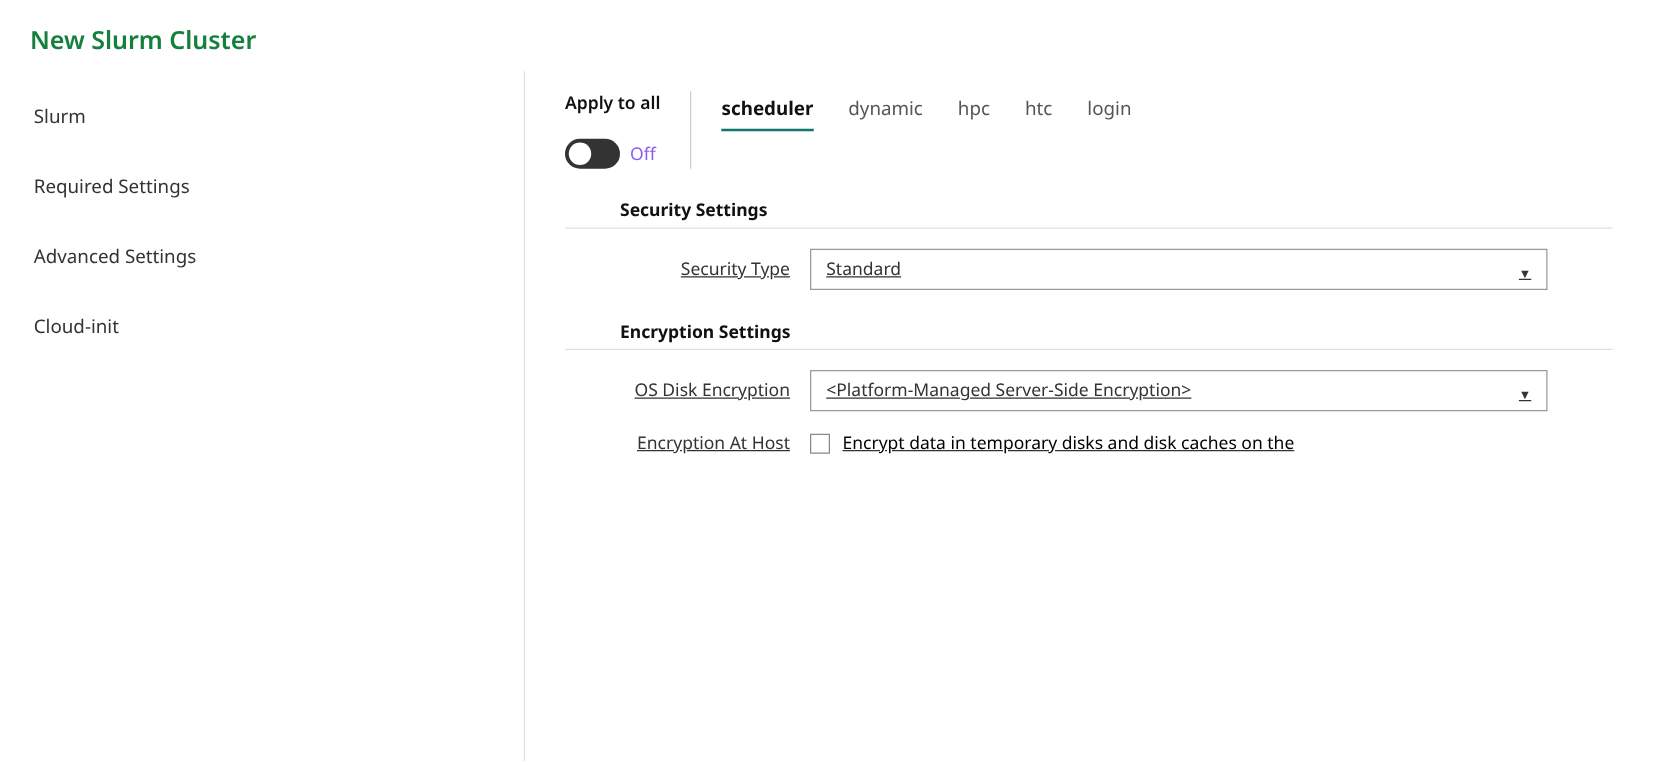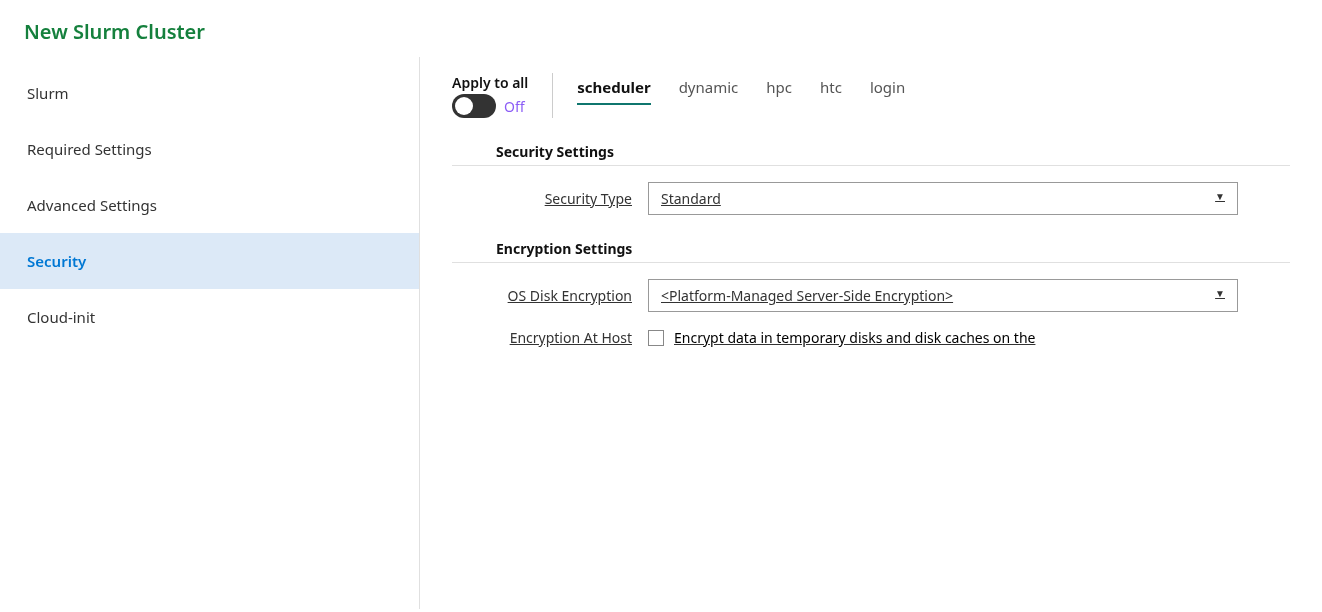--- a/index.html
+++ b/index.html
@@ -58,21 +58,21 @@
     .top-bar {
       display: flex;
       align-items: flex-start;
       gap: 0;
       margin-bottom: 24px;
     }
 
     .apply-all-section {
       display: flex;
       flex-direction: column;
-      gap: 2px;
+      gap: 19px;
       padding-right: 24px;
       border-right: 1px solid #ccc;
       margin-right: 24px;
     }
 
     .apply-all-label {
       font-size: 14px;
       font-weight: 600;
       color: #111;
     }
@@ -167,21 +167,21 @@
     .form-control {
       display: flex;
       align-items: center;
       gap: 0;
       flex: 1;
       max-width: 600px;
     }
 
     .dropdown {
       display: flex;
-      align-items: flex-start;
+      align-items: flex-end;
       justify-content: space-between;
       border: 1px solid #999;
       padding: 6px 12px;
       font-size: 14px;
       color: #333;
       background: #fff;
       cursor: pointer;
       width: 100%;
     }
 
@@ -232,23 +232,20 @@
 
   <nav class="sidebar">
     <div class="sidebar-item">
       <span>Slurm</span>
     </div>
     <div class="sidebar-item">
       <span>Required Settings</span>
     </div>
     <div class="sidebar-item">
       <span>Advanced Settings</span>
-    </div>
-    <div class="sidebar-item active">
-      <span>Security</span>
     </div>
     <div class="sidebar-item">
       <span>Cloud-init</span>
     </div>
   </nav>
 
   <div class="content">
 
     <div class="top-bar">
       <div class="apply-all-section">

